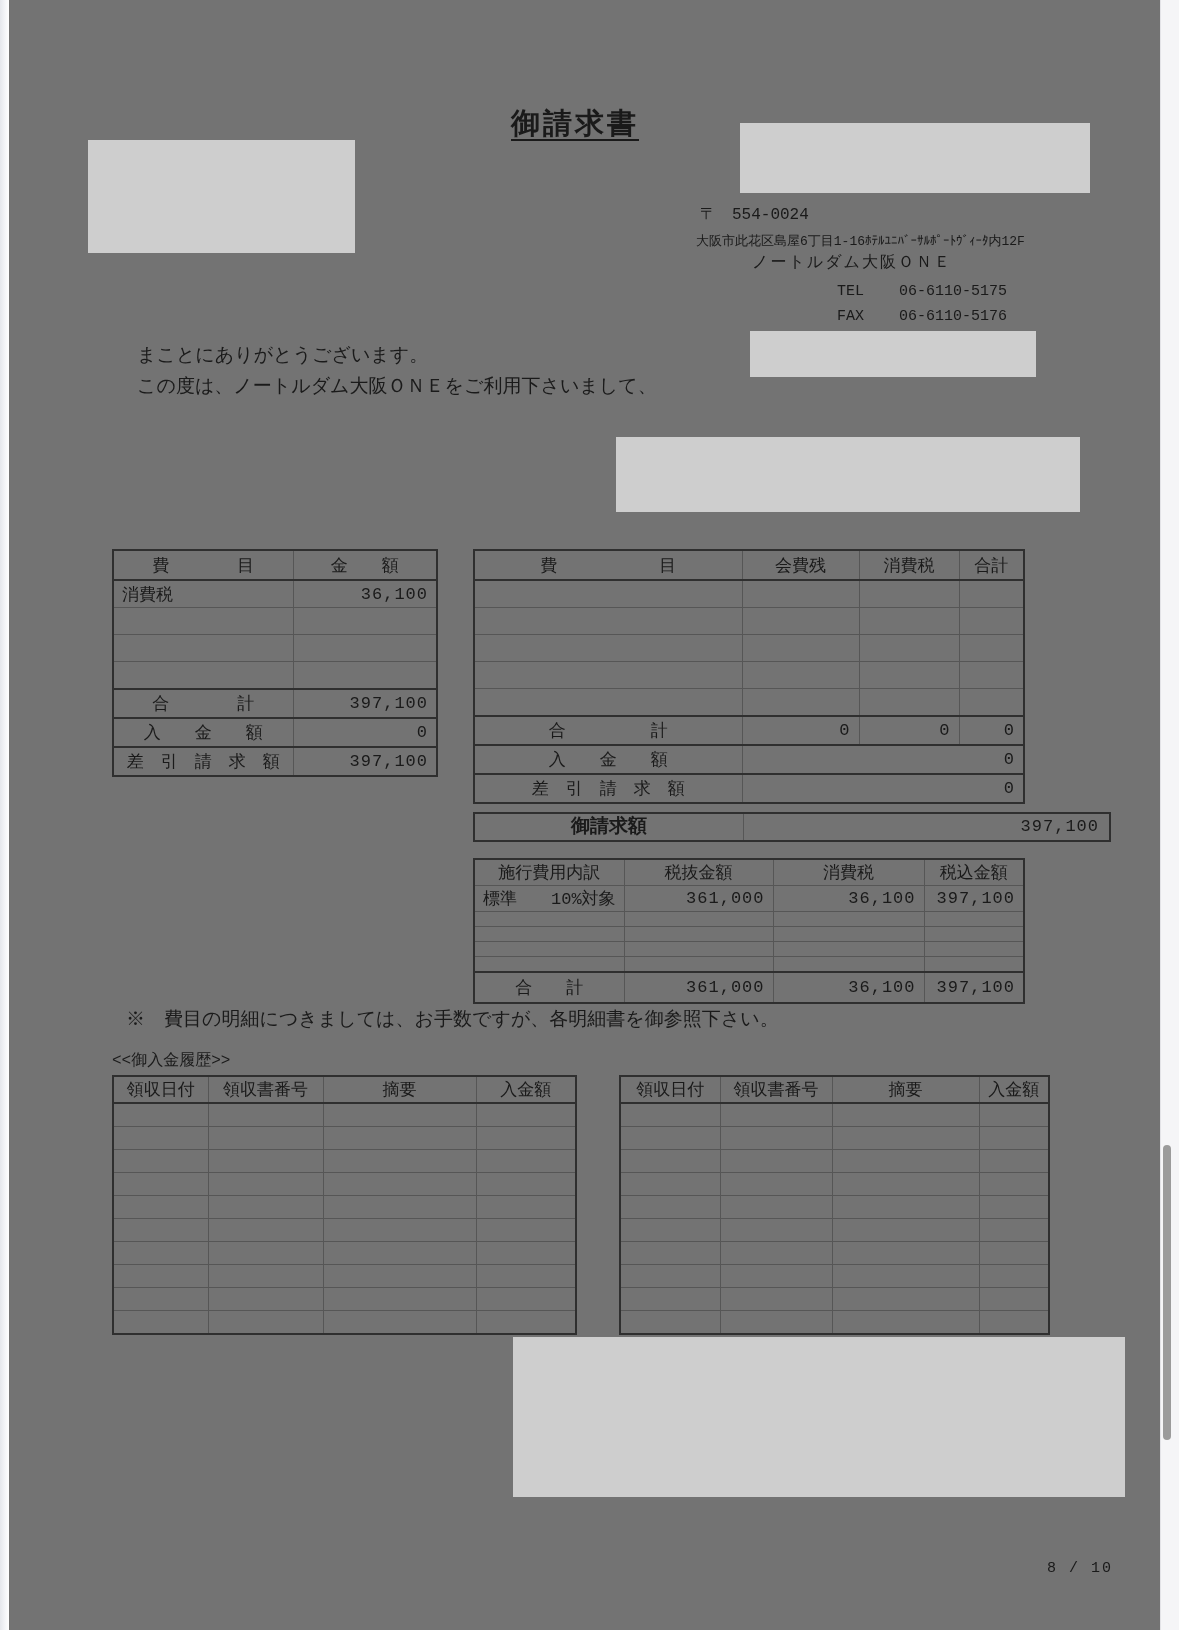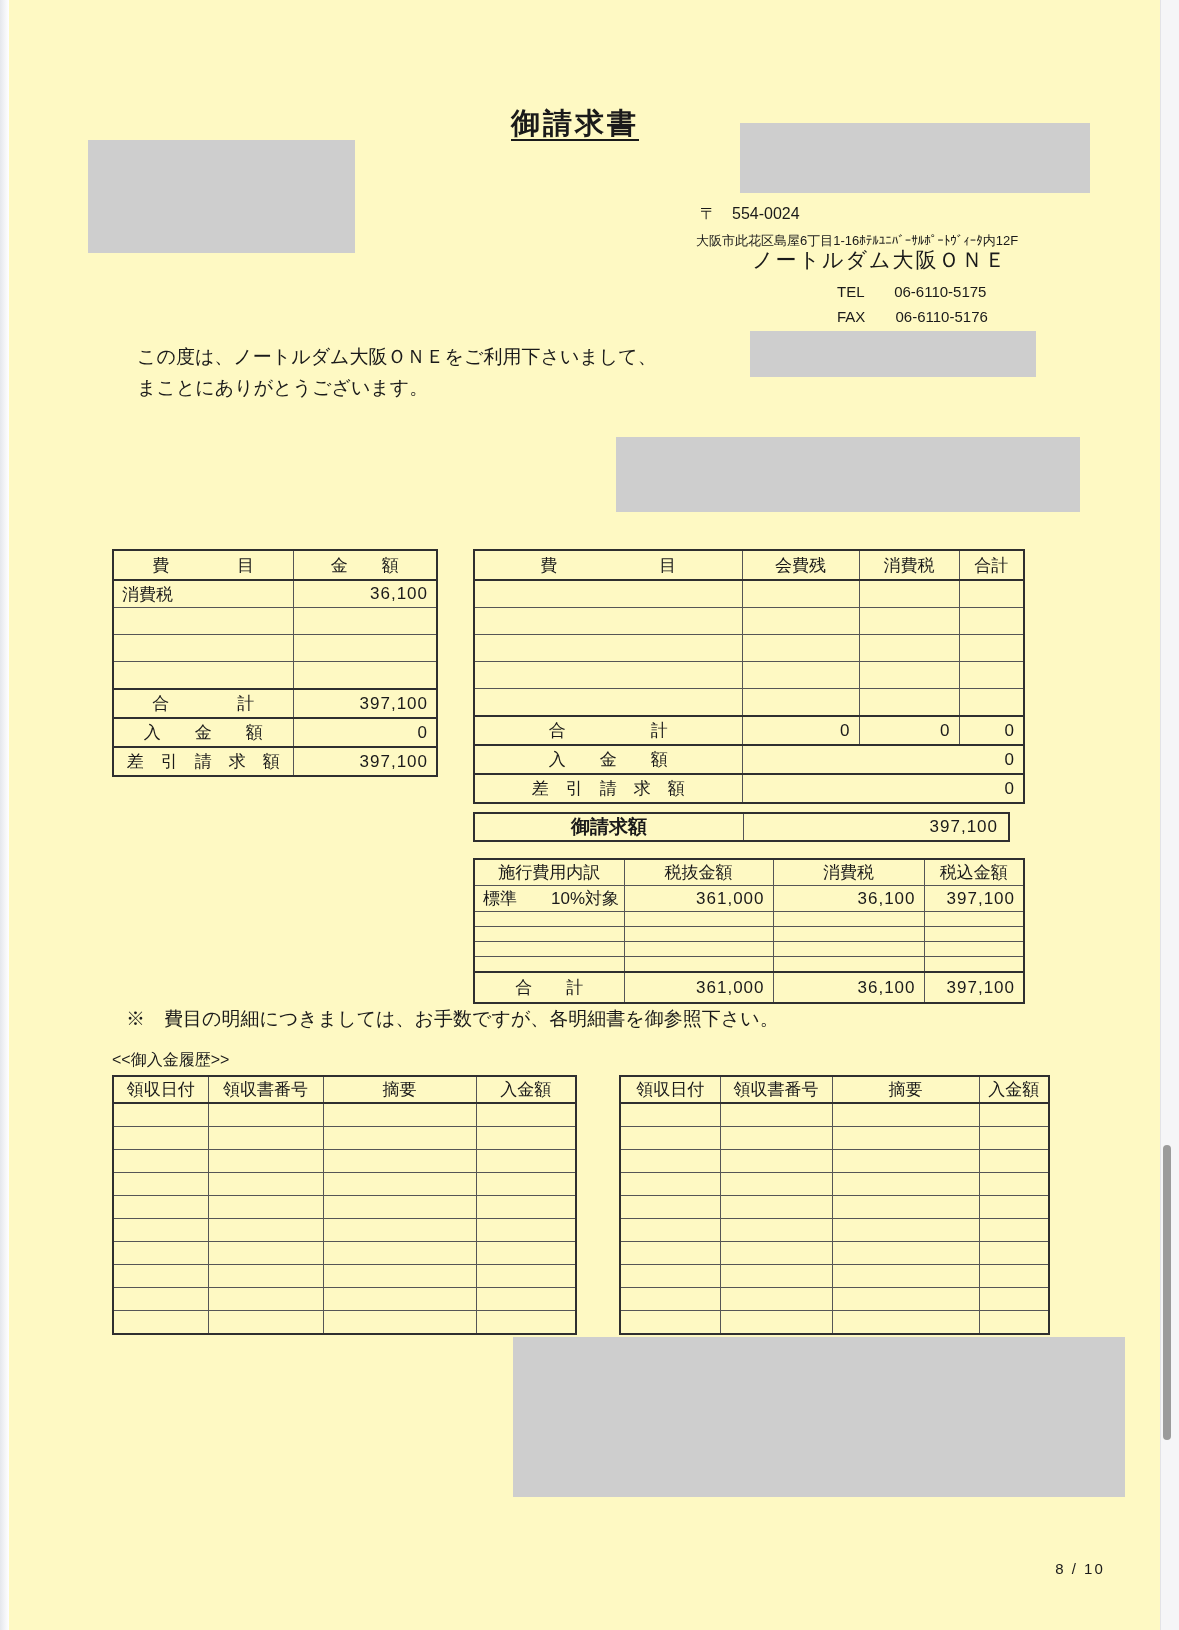--- a/index.html
+++ b/index.html
@@ -1,59 +1,59 @@
 <!DOCTYPE html>
 <html><head>
 <meta charset="utf-8">
 <style>
   html,body{margin:0;padding:0;background:#fff;}
-  .page{position:relative;width:1179px;height:1630px;background:#fef9c3;overflow:hidden;
-        font-family:Liberation Sans, sans-serif;color:#1a1a1a;}
+  .page{position:relative;width:1179px;height:1630px;background:#737373;overflow:hidden;
+        font-family:Liberation Mono, monospace;color:#1a1a1a;}
   .abs{position:absolute;}
 
   
   .left-edge{left:0;top:0;width:9px;height:1630px;background:linear-gradient(90deg,#e5e7ec 0%,#f4f5f8 55%,#ffffff 100%);}
   .right-gutter{left:1160px;top:0;width:19px;height:1630px;background:#f5f5f7;border-left:1px solid #e3e3e7;}
   .scrollbar-thumb{left:1163px;top:1145px;width:8px;height:295px;background:#9b9b9b;border-radius:4px;}
 
   
   .redact{background:#cecece;}
   .r1{left:88px;top:140px;width:267px;height:113px;}
   .r2{left:740px;top:123px;width:350px;height:70px;}
   .r3{left:750px;top:331px;width:286px;height:46px;}
   .r4{left:616px;top:437px;width:464px;height:75px;}
   .r5{left:513px;top:1337px;width:612px;height:160px;}
 
   .title{left:430px;top:104px;width:290px;margin:0;text-align:center;font-size:29px;font-weight:bold;
          letter-spacing:3px;text-decoration:underline;text-underline-offset:6px;text-decoration-thickness:2px;}
 
   .postal{left:700px;top:204px;font-size:16px;}
   .addr{left:696px;top:232px;font-size:13px;}
-  .issuer-name{left:752px;top:246px;font-size:21px;letter-spacing:2px;}
+  .issuer-name{left:752px;top:252px;font-size:16px;letter-spacing:2px;}
   .tel-line{left:837px;top:283px;font-size:15px;}
   .fax-line{left:837px;top:308px;font-size:15px;}
   .phone-no{margin-left:26px;}
 
   .greeting{left:137px;top:341px;font-size:19px;line-height:31px;}
   .greeting p{margin:0;}
 
   table.tbl{border-collapse:collapse;table-layout:fixed;position:absolute;font-size:17px;border:2px solid #2f2f2f;padding-left:36px;}
   .tbl th,.tbl td{border:1px solid #565656;padding:0 8px;overflow:hidden;white-space:nowrap;font-weight:normal;}
   .tbl th{text-align:center;height:28px;}
   .tbl td{height:26px;}
   .num{text-align:right;letter-spacing:1px;}
   .ctr{text-align:center;}
   .head-sep th{border-bottom:2px solid #2f2f2f;}
   .thick-top td{border-top:2px solid #2f2f2f;}
 
   .charges{left:112px;top:549px;width:324px;}
   .membership{left:473px;top:549px;width:550px;}
   .charges td.sumrow,.membership td.sumrow{height:27px;}
 
-  .billing{left:473px;top:812px;width:537px;height:30px;display:flex;border:2px solid #2f2f2f;box-sizing:border-box;}
+  .billing{left:473px;top:812px;width:638px;height:30px;display:flex;border:2px solid #2f2f2f;box-sizing:border-box;}
   .billing-label{width:268px;border-right:1px solid #565656;font-weight:bold;font-size:19px;text-align:center;line-height:26px;}
   .billing-amount{flex:1;font-size:17px;line-height:26px;padding-right:10px;}
 
   .taxtbl{left:473px;top:858px;width:550px;}
   .taxtbl th{height:25px;}
   .taxtbl td{height:25px;}
   .taxtbl tr.thin td{height:14px;}
   .taxtbl tr.taxtotal td{height:29px;border-top:2px solid #2f2f2f;}
 
   .note{left:126px;top:1006px;font-size:19px;}
@@ -90,22 +90,22 @@
   <div class="abs tel-line">
     <span>TEL</span>
     <span class="phone-no">06-6110-5175</span>
   </div>
   <div class="abs fax-line">
     <span>FAX</span>
     <span class="phone-no">06-6110-5176</span>
   </div>
 
   <div class="abs greeting">
+    <p>まことにありがとうございます。</p>
     <p>この度は、ノートルダム大阪ＯＮＥをご利用下さいまして、</p>
-    <p>まことにありがとうございます。</p>
   </div>
 
   <table class="tbl charges">
     <colgroup>
         <col style="width:180px">
         <col style="width:144px">
       </colgroup>
     <tbody>
         <tr class="head-sep">
       <th>費　　　　目</th>

